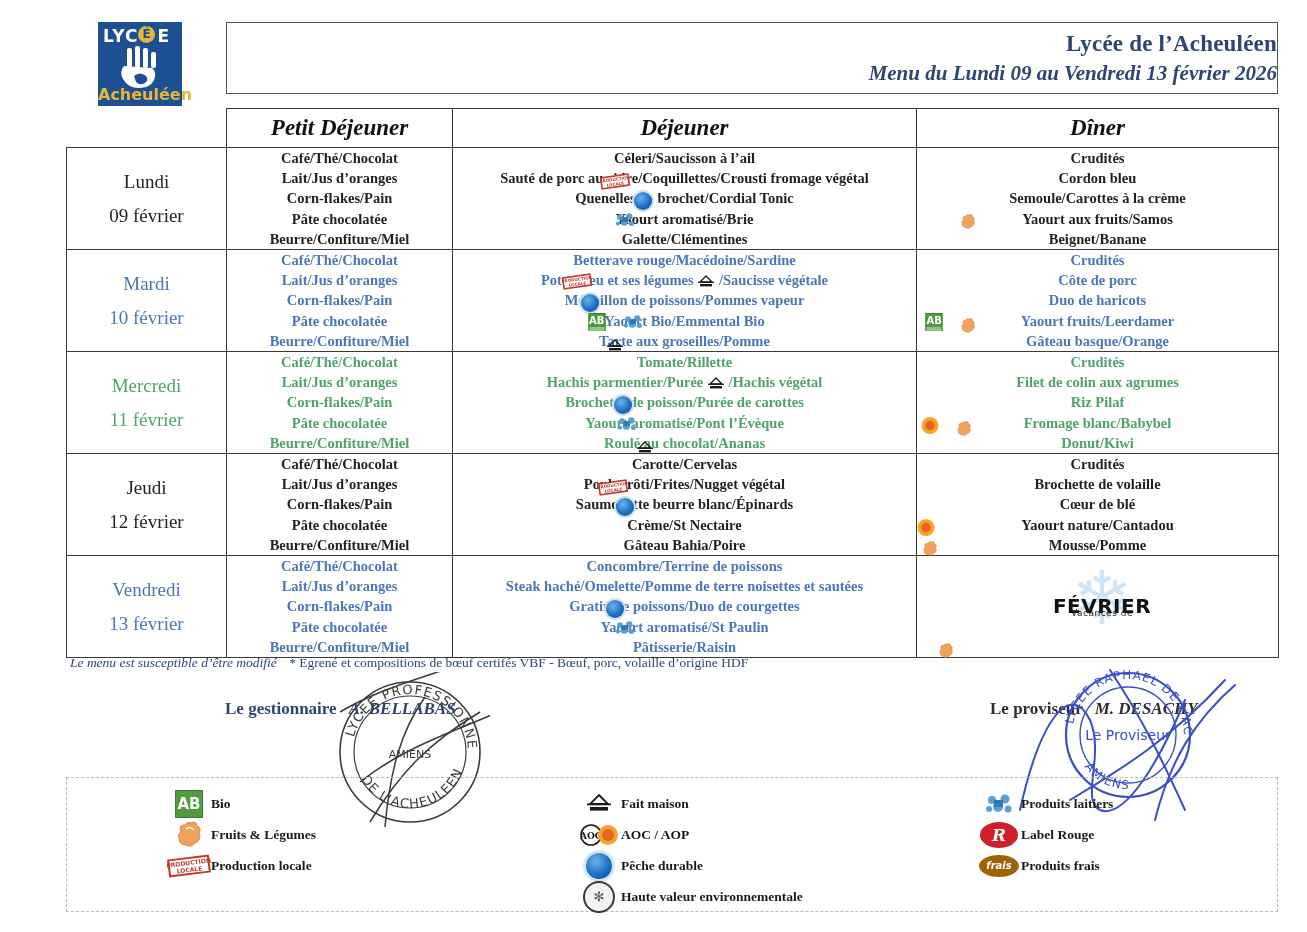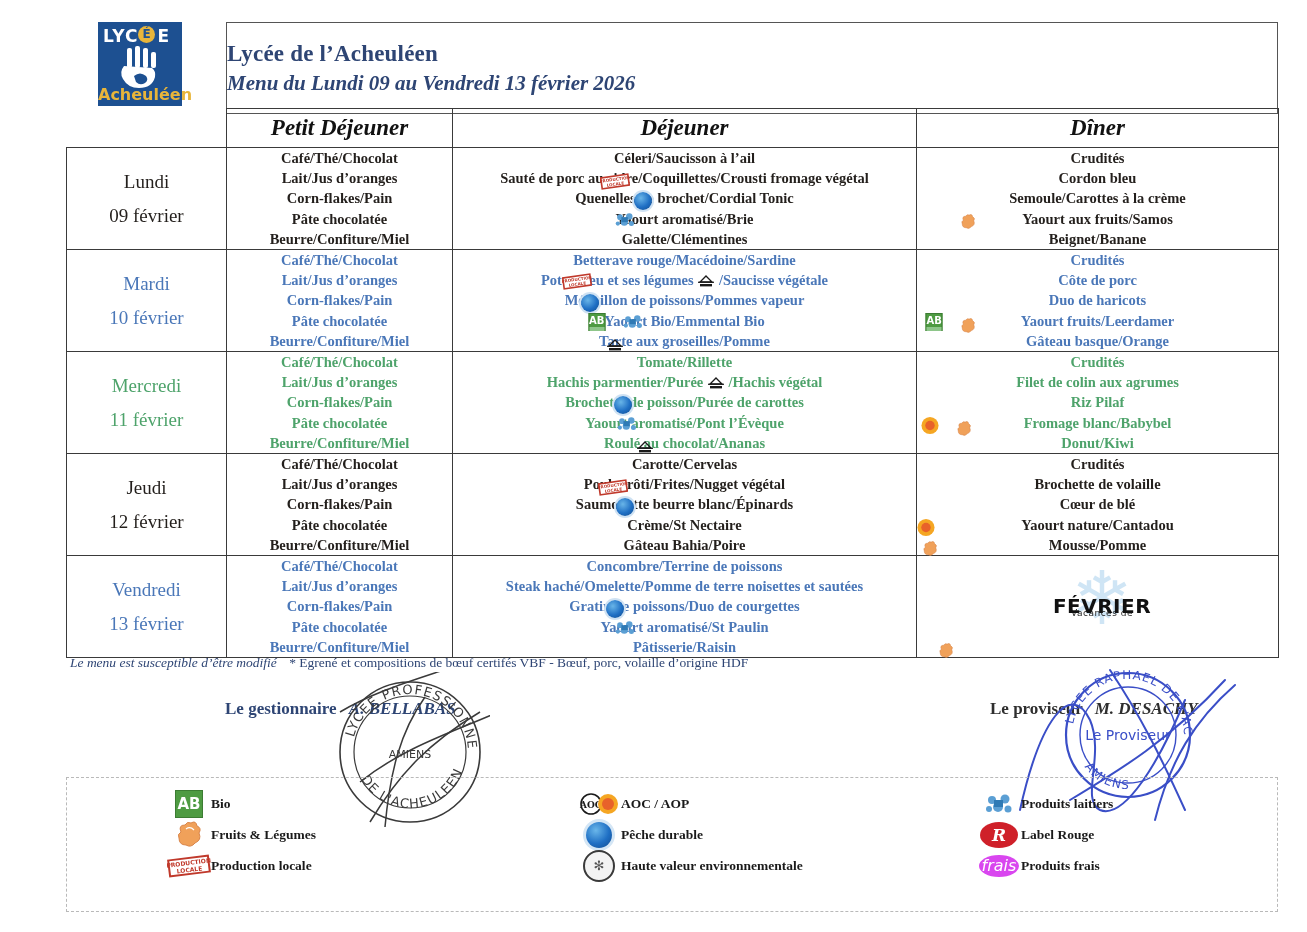--- a/index.html
+++ b/index.html
@@ -30,23 +30,23 @@
     position:absolute;bottom:2px;left:0;width:84px;text-align:center;
     font-family:"DejaVu Sans", sans-serif;font-weight:bold;font-size:16px;
     color:#e8b53a;
   }
   .logo .hand{
     position:absolute;left:20px;top:24px;width:46px;height:44px;
   }
 
   
   .title-box{
-    position:absolute;left:226px;top:22px;width:1052px;height:92px;
+    position:absolute;left:226px;top:22px;width:1052px;height:72px;
     border:1.5px solid #555;box-sizing:border-box;
-    display:flex;flex-direction:column;align-items:flex-start;justify-content:center;
+    display:flex;flex-direction:column;align-items:flex-end;justify-content:center;
     color:#2e4574;
   }
   .title-main{font-size:23px;font-weight:bold;letter-spacing:.2px;margin-bottom:4px;}
   .title-sub{font-size:21px;font-weight:bold;font-style:italic;}
 
   
   .menu-table{
     position:absolute;left:66px;top:108px;width:1212px;
     border-collapse:collapse;table-layout:fixed;
   }
@@ -133,22 +133,22 @@
      border:1px solid #3c7c33;}
   .lg-peche{width:26px;height:26px;border-radius:50%;
      background:radial-gradient(circle at 38% 32%, #6ab7ea 0%, #1f6fc4 55%, #0f4a8e 100%);
      box-shadow:0 0 0 3px #d4e6f5;}
   .lg-hve{width:28px;height:28px;border-radius:50%;border:2px solid #3a3a3a;
      background:#f3f3f3;display:flex;align-items:center;justify-content:center;
      font-size:13px;color:#555;}
   .lg-lr{width:38px;height:26px;border-radius:50%;background:#cf2029;
      color:#fff;font-family:"DejaVu Serif",serif;font-weight:bold;font-size:17px;
      display:flex;align-items:center;justify-content:center;font-style:italic;}
-  .lg-frais{width:40px;height:22px;border-radius:50%;background:#d946ef;
-     color:#fff;font-family:"DejaVu Sans",sans-serif;font-weight:normal;font-size:16px;
+  .lg-frais{width:40px;height:22px;border-radius:50%;background:#a16207;
+     color:#fff;font-family:"DejaVu Sans",sans-serif;font-weight:bold;font-size:10px;
      display:flex;align-items:center;justify-content:center;font-style:italic;}
 </style>
 </head>
 <body>
 
 <div class="page">
 
   <div class="logo">
     <div class="lyc"><span>LYC</span><span style="margin-left:19px">E</span></div>
     <div class="eball">É</div>
@@ -486,20 +486,30 @@
             <text x="22" y="18" font-size="6" text-anchor="middle" fill="#c0392b" font-family="DejaVu Sans, sans-serif" font-weight="bold" transform="rotate(-7 22 12)">LOCALE</text>
           </svg>
         </div>
         <div class="lg-lb">Production locale</div>
       </div>
     </div>
 
     <div class="legend-col lg2">
       <div class="lg-row">
         <div class="lg-ic">
+          <svg width="26" height="24" viewBox="0 0 26 24">
+            <path d="M13 3 L22 12 L4 12 Z" fill="none" stroke="#1a1a1a" stroke-width="1.8"></path>
+            <rect x="4" y="15" width="18" height="3.6" fill="#1a1a1a"></rect>
+            <rect x="1" y="11.5" width="24" height="1.8" fill="#1a1a1a"></rect>
+          </svg>
+        </div>
+        <div class="lg-lb">Fait maison</div>
+      </div>
+      <div class="lg-row">
+        <div class="lg-ic">
           <svg width="40" height="26" viewBox="0 0 40 26">
             <circle cx="12" cy="13" r="10" fill="#fff" stroke="#1a1a1a" stroke-width="1.6"></circle>
             <text x="12" y="17" font-size="9" text-anchor="middle" font-family="DejaVu Serif, serif" font-weight="bold" fill="#1a1a1a">AOC</text>
             <circle cx="29" cy="13" r="10" fill="#f5a623"></circle>
             <circle cx="29" cy="13" r="6" fill="#e8622a"></circle>
           </svg>
         </div>
         <div class="lg-lb">AOC / AOP</div>
       </div>
       <div class="lg-row">

